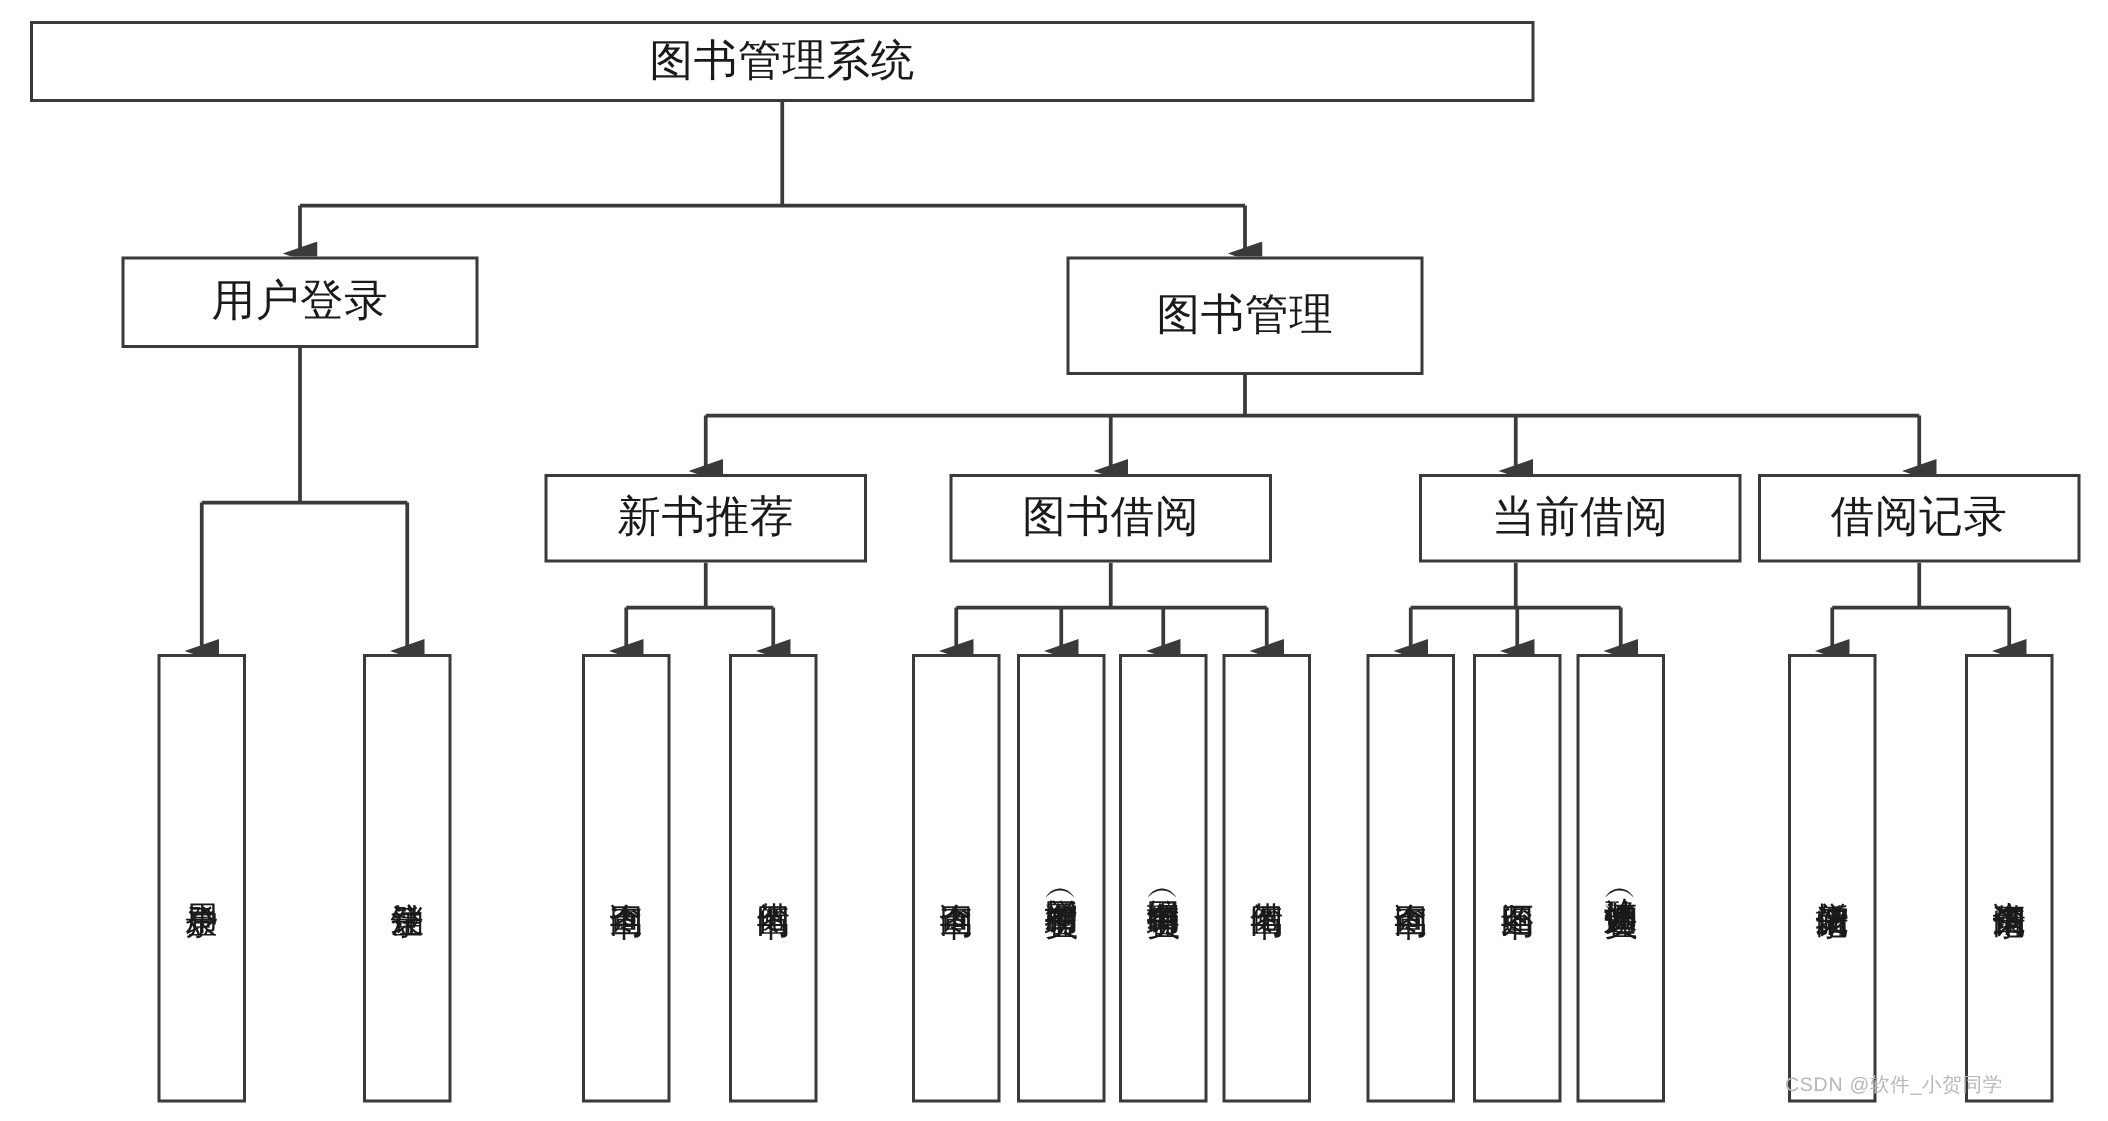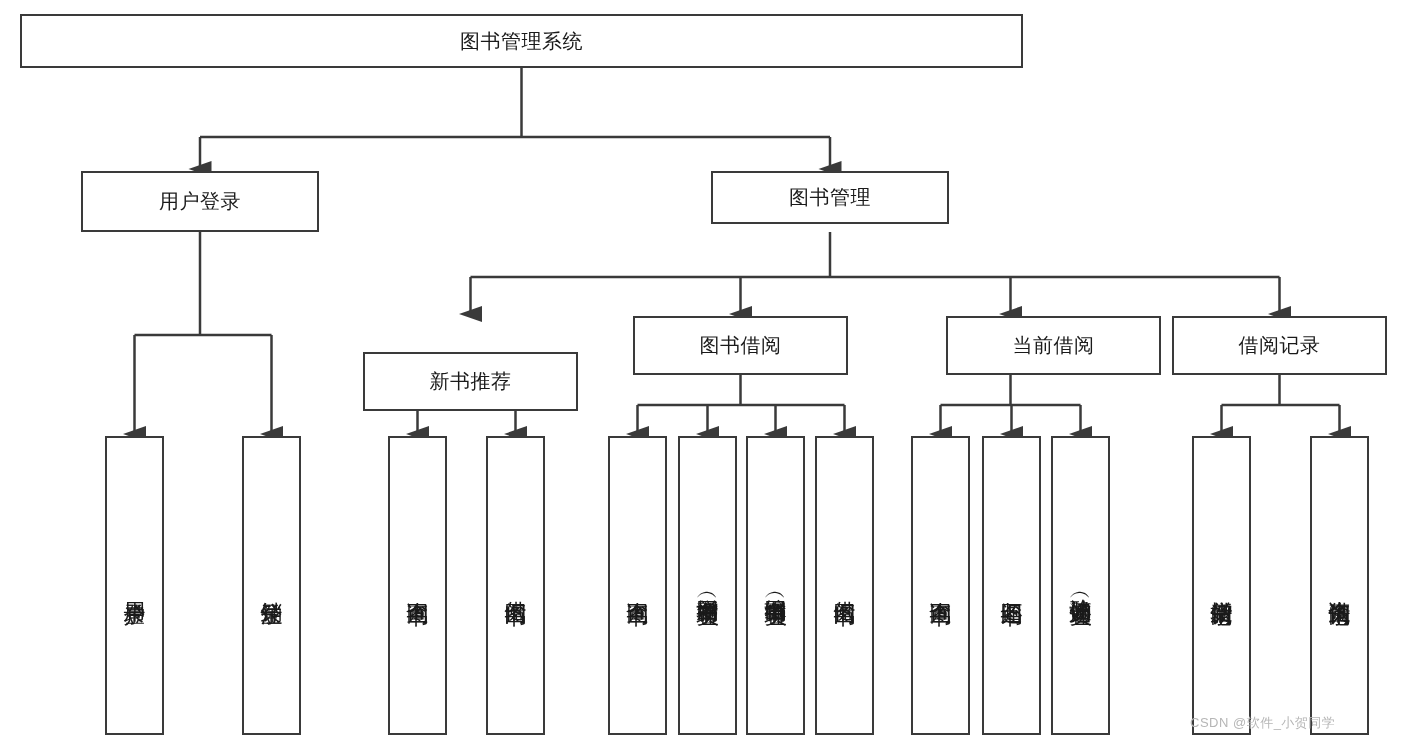--- a/index.html
+++ b/index.html
@@ -17,21 +17,21 @@
     color:#1a1a1a;
   }
   .node-label{
     display:block;
     text-align:center;
     line-height:1.12;
     letter-spacing:.5px;
   }
   .node.horizontal .node-label{
     writing-mode:horizontal-tb;
-    font-size:20px;
+    font-size:29px;
   }
   .node.vertical .node-label{
     writing-mode:vertical-rl;
     text-orientation:upright;
     font-size:22px;
     line-height:1.0;
     letter-spacing:1px;
     max-height:100%;
   }
   .watermark{
@@ -88,24 +88,24 @@
         <line x1="1339.5" y1="405" x2="1339.5" y2="434" stroke="#3a3a3a" stroke-width="2.5" marker-end="url(#arrow)"></line>
       </g>
   </svg>
   <div id="node-layer">
       <div class="node horizontal" style="left: 20px; top: 14px; width: 1003px; height: 54px;">
         <span class="node-label">图书管理系统</span>
       </div>
       <div class="node horizontal" style="left: 81px; top: 171px; width: 238px; height: 61px;">
         <span class="node-label">用户登录</span>
       </div>
-      <div class="node horizontal" style="left: 711px; top: 171px; width: 238px; height: 53px;">
+      <div class="node horizontal" style="left: 711px; top: 171px; width: 238px; height: 79px;">
         <span class="node-label">图书管理</span>
       </div>
-      <div class="node horizontal" style="left: 363px; top: 316px; width: 215px; height: 59px; margin-top: 36px;">
+      <div class="node horizontal" style="left: 363px; top: 316px; width: 215px; height: 59px;">
         <span class="node-label">新书推荐</span>
       </div>
       <div class="node horizontal" style="left: 633px; top: 316px; width: 215px; height: 59px;">
         <span class="node-label">图书借阅</span>
       </div>
       <div class="node horizontal" style="left: 903px; top: 316px; width: 215px; height: 59px; margin-left: 43px;">
         <span class="node-label">当前借阅</span>
       </div>
       <div class="node horizontal" style="left: 1172px; top: 316px; width: 215px; height: 59px; justify-content: center;">
         <span class="node-label">借阅记录</span>

